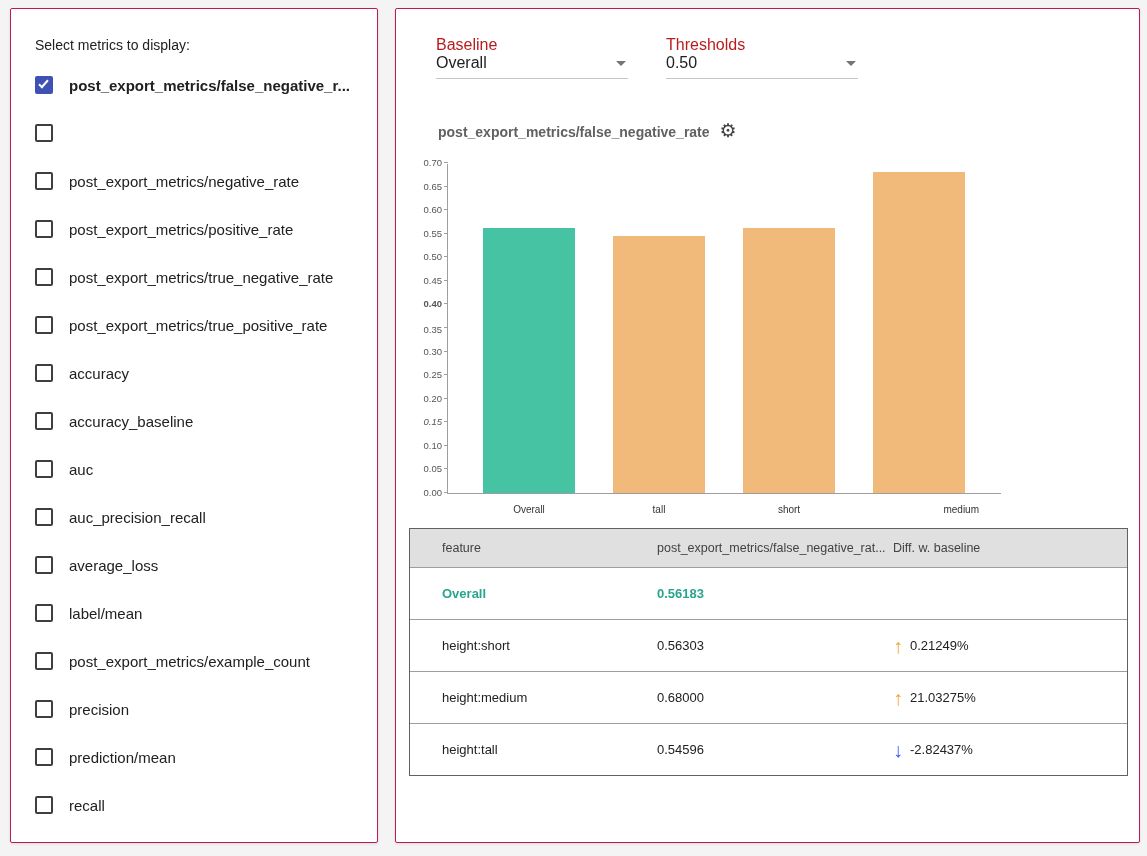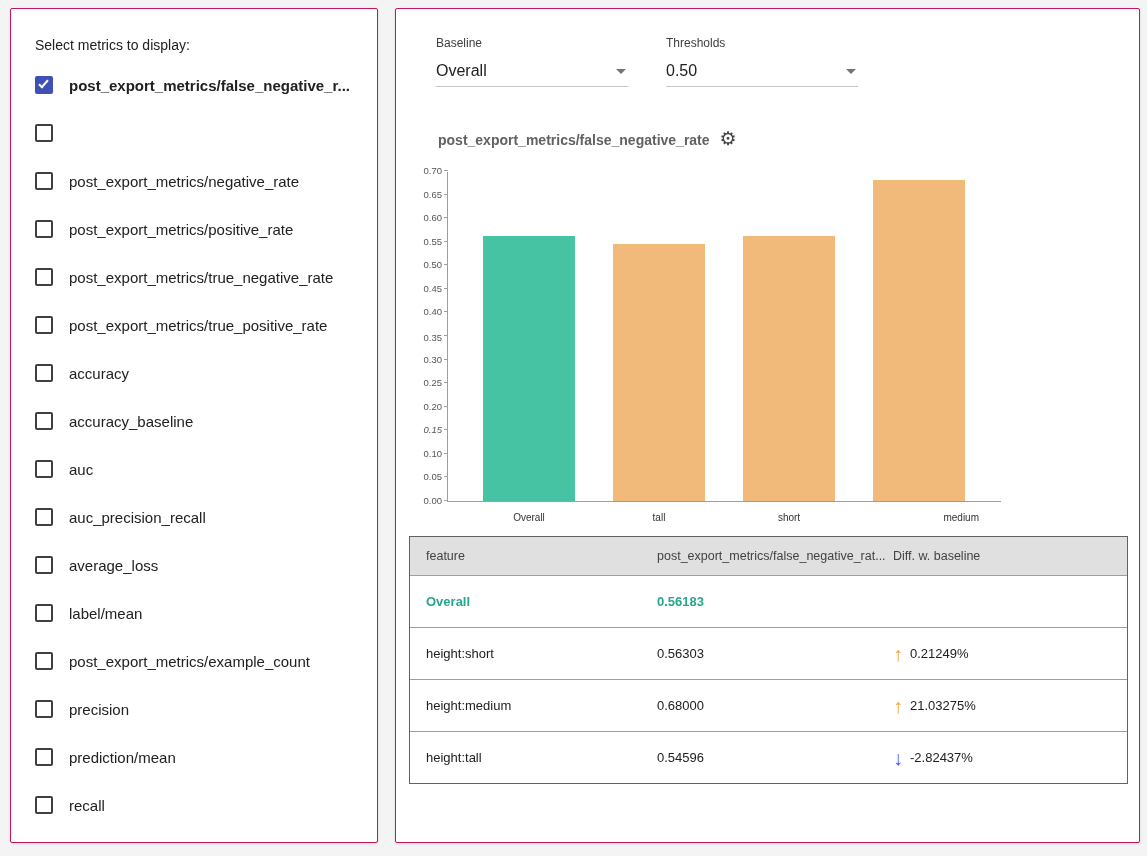--- a/index.html
+++ b/index.html
@@ -66,21 +66,21 @@
     max-width: 305px;
   }
   .metric-label.bold { font-weight: 700; }
 
   
   .controls {
     display: flex;
     gap: 38px;
     margin: 27px 0 0 40px;
   }
-  .select-label { font-size: 12px; color: #404040; margin-bottom: 12px; }
+  .select-label { font-size: 16px; color: #b91c1c; margin-bottom: 0; }
   .select-box {
     display: flex;
     align-items: center;
     justify-content: space-between;
     border-bottom: 1px solid #c6c6c6;
     padding-bottom: 6px;
     cursor: pointer;
   }
   .select-baseline { width: 192px; }
   .select-thresholds { width: 192px; }
@@ -157,21 +157,21 @@
     height: 38px;
     font-size: 12.5px;
     color: #424242;
   }
   .t-body-row {
     height: 52px;
     border-top: 1px solid #9e9e9e;
     background: #fff;
     font-size: 13px;
   }
-  .t-cell { padding-left: 16px; }
+  .t-cell { padding-left: 32px; }
   .t-cell.no-pad { padding-left: 0; }
   .t-baseline-text { color: #2aa58d; font-weight: 700; }
   .diff-cell { display: flex; align-items: center; gap: 7px; padding-left: 8px; }
   .diff-arrow { font-size: 20px; line-height: 1; }
   .diff-arrow.up { color: #f5a236; }
   .diff-arrow.down { color: #3d5afe; }
 </style>
 </head>
 <body>
 
@@ -283,21 +283,21 @@
           <div class="ytick-label" style="bottom: 64.7143px; font-style: italic;">0.15</div>
           <div class="ytick-mark" style="bottom: 70.7143px;"></div>
           <div class="ytick-label" style="bottom: 88.2857px;">0.20</div>
           <div class="ytick-mark" style="bottom: 94.2857px;"></div>
           <div class="ytick-label" style="bottom: 111.857px;">0.25</div>
           <div class="ytick-mark" style="bottom: 117.857px;"></div>
           <div class="ytick-label" style="bottom: 135.429px;">0.30</div>
           <div class="ytick-mark" style="bottom: 141.429px;"></div>
           <div class="ytick-label" style="bottom: 157px;">0.35</div>
           <div class="ytick-mark" style="bottom: 165px;"></div>
-          <div class="ytick-label" style="bottom: 182.571px;">0.40</div>
+          <div class="ytick-label" style="bottom: 182.571px; font-weight: bold;">0.40</div>
           <div class="ytick-mark" style="bottom: 188.571px;"></div>
           <div class="ytick-label" style="bottom: 206.143px;">0.45</div>
           <div class="ytick-mark" style="bottom: 212.143px;"></div>
           <div class="ytick-label" style="bottom: 229.714px;">0.50</div>
           <div class="ytick-mark" style="bottom: 235.714px;"></div>
           <div class="ytick-label" style="bottom: 253.286px;">0.55</div>
           <div class="ytick-mark" style="bottom: 259.286px;"></div>
           <div class="ytick-label" style="bottom: 276.857px;">0.60</div>
           <div class="ytick-mark" style="bottom: 282.857px;"></div>
           <div class="ytick-label" style="bottom: 300.429px;">0.65</div>

